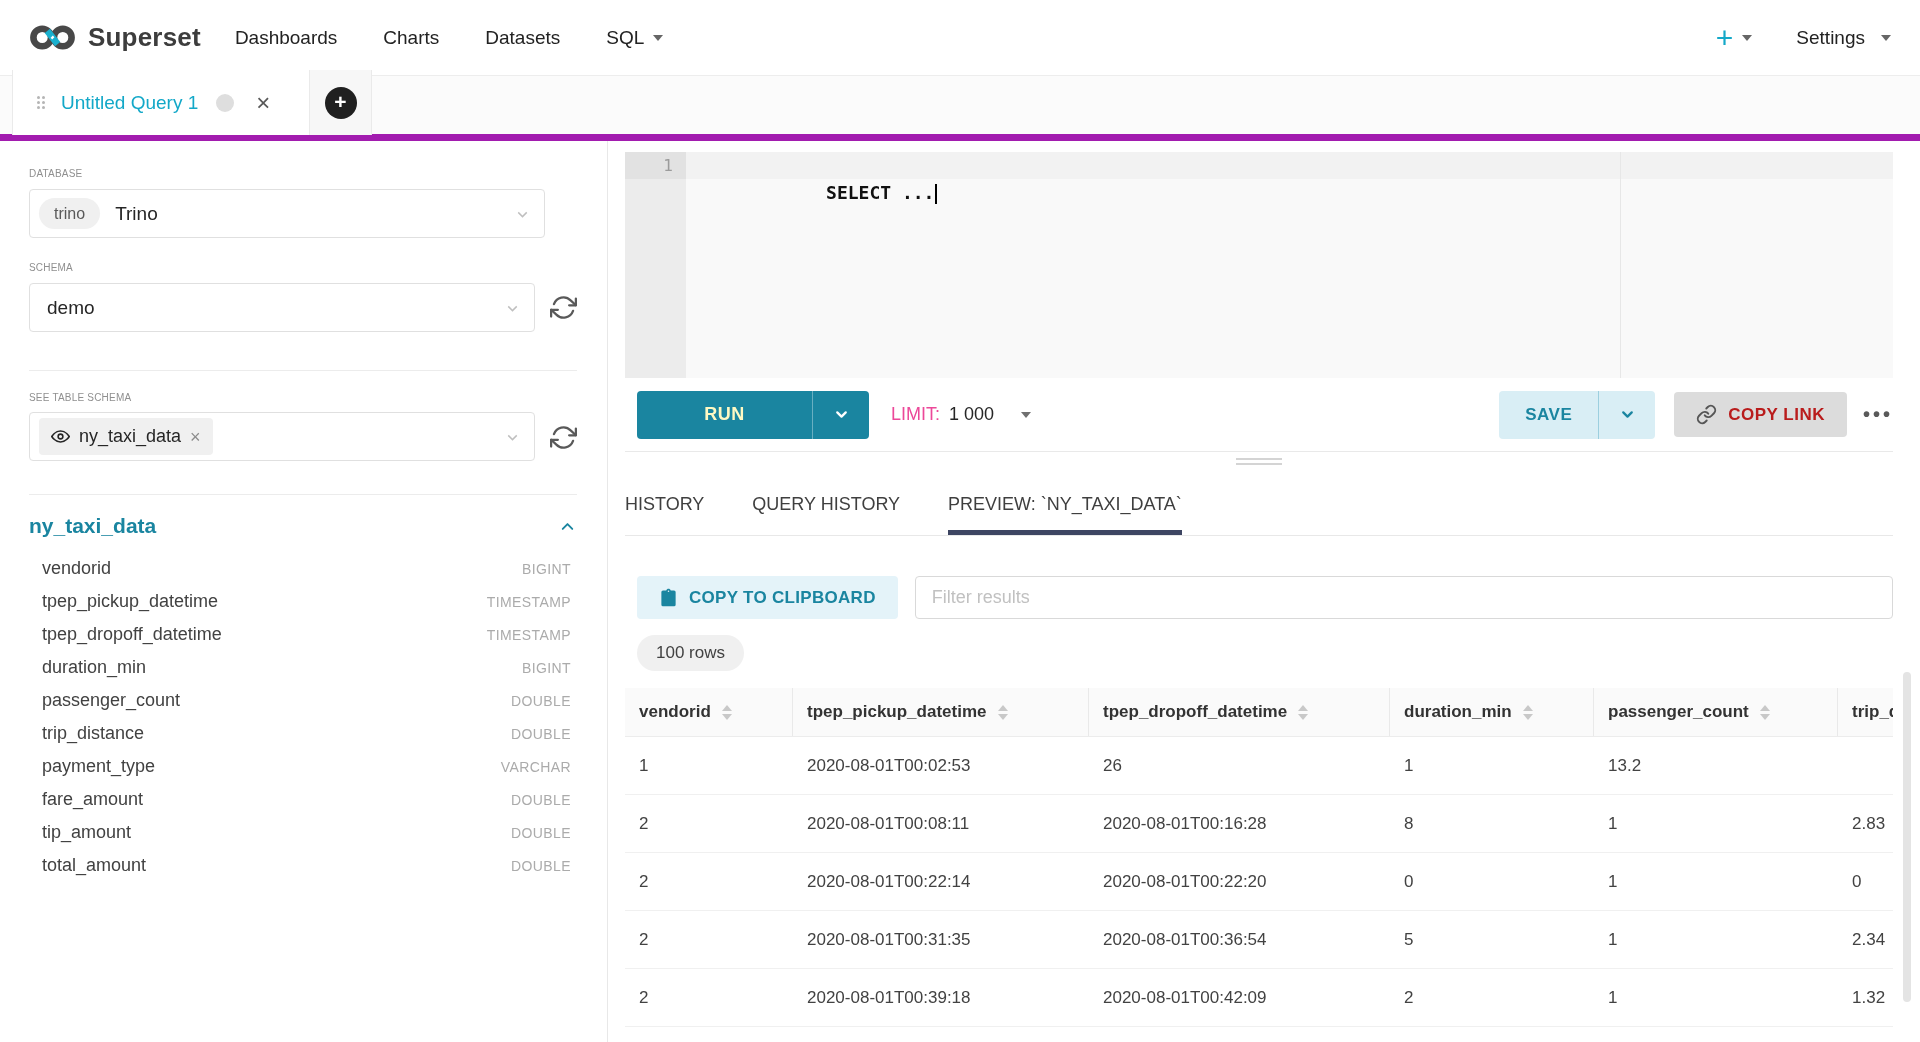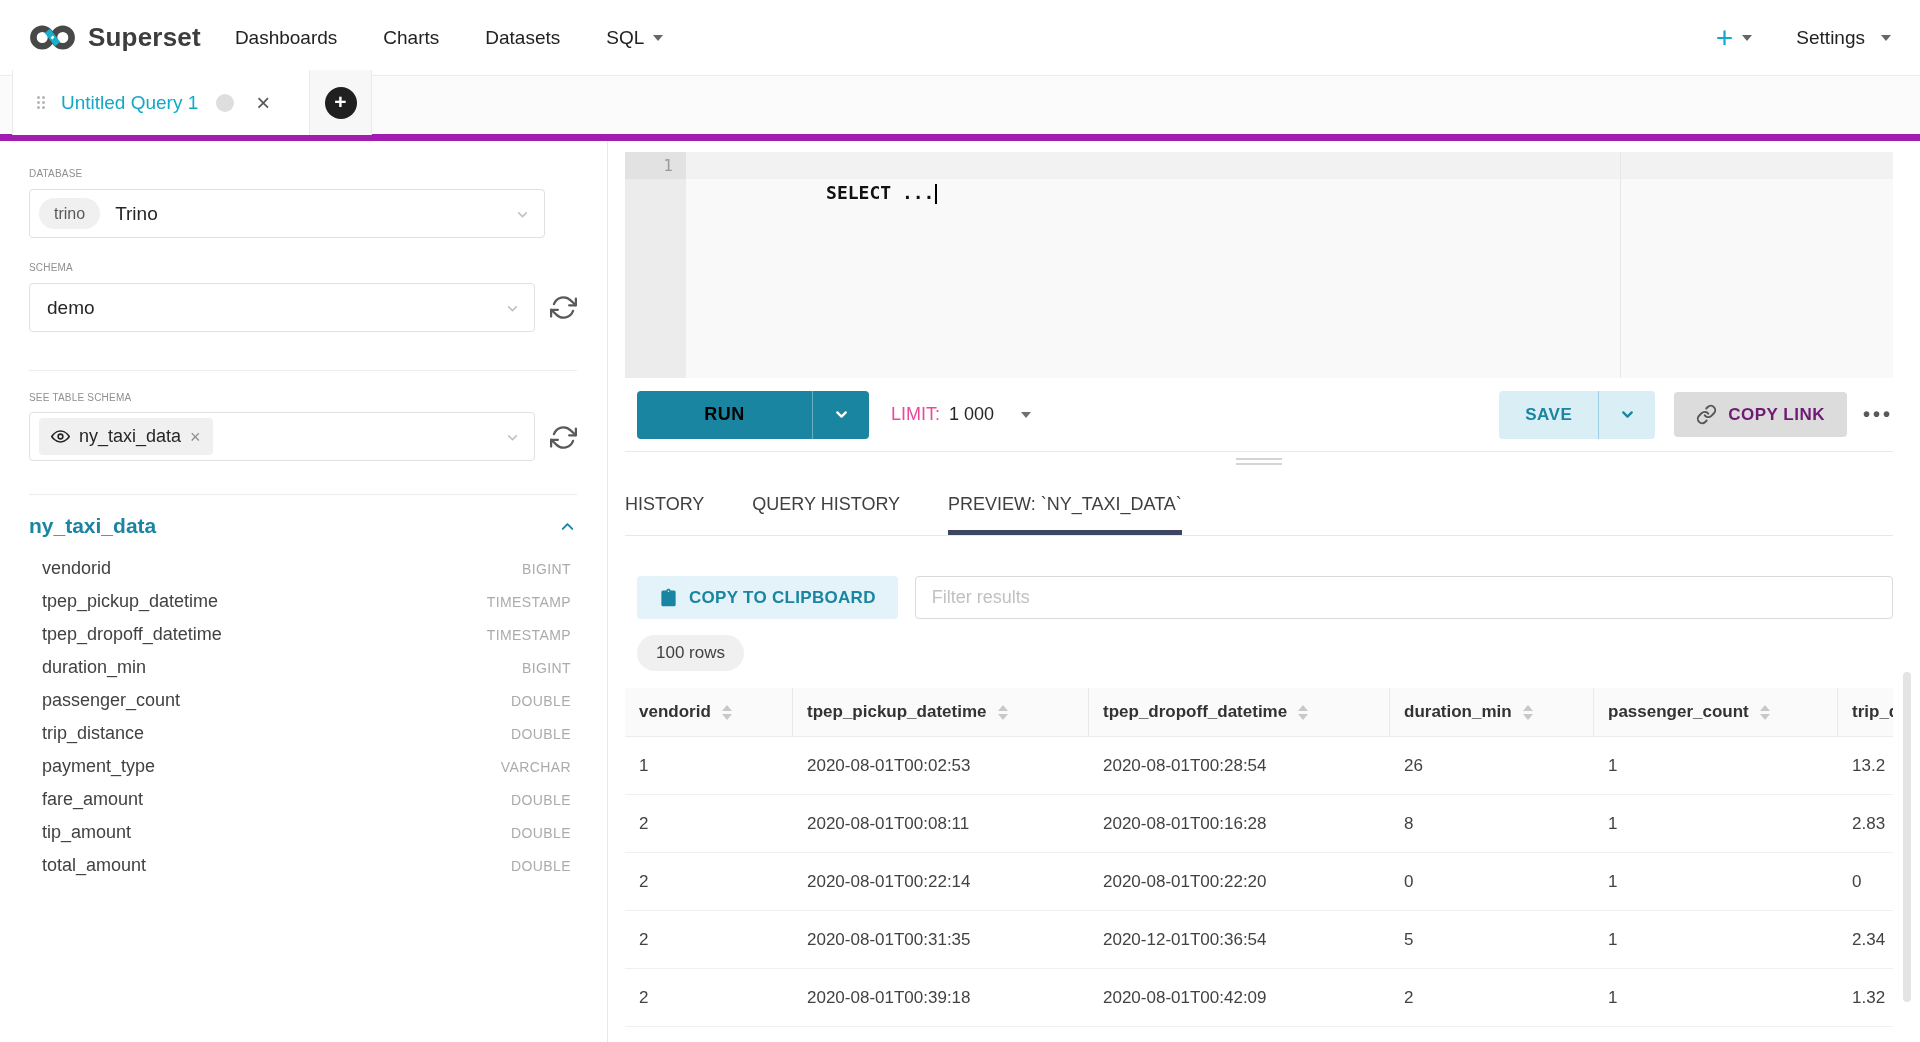--- a/index.html
+++ b/index.html
@@ -64,33 +64,33 @@
   .gutter .ln1 { height:27px; line-height:27px; background:#E2E2E2; padding-right:13px; }
   .codearea { flex:1; position:relative; font-family:"DejaVu Sans Mono","Liberation Mono",monospace; font-weight:700; font-size:18px; color:#111; }
   .active-line { position:absolute; left:0; right:0; top:0; height:27px; background:#F2F2F2; }
   .codeline { position:relative; line-height:27px; padding-left:10px; white-space:pre; }
   .cursor { display:inline-block; width:2px; height:20px; background:#000; vertical-align:middle; margin-left:1px; }
   .printmargin { position:absolute; left:934px; top:0; bottom:0; width:1px; background:#E7E7E7; }
 
   
   .toolbar { height:74px; display:flex; align-items:center; border-bottom:1px solid #E9E9E9; padding-left:12px; }
   .run-btn { width:232px; height:48px; border-radius:4px; background:var(--c-primary); display:flex; cursor:pointer; }
-  .run-label { flex:1; display:flex; align-items:center; justify-content:center; color:#000000; font-size:18px; font-weight:700; letter-spacing:.5px; }
+  .run-label { flex:1; display:flex; align-items:center; justify-content:center; color:#fef9c3; font-size:18px; font-weight:700; letter-spacing:.5px; }
   .run-divider { width:1px; background:rgba(255,255,255,.35); margin:0; }
   .run-caret { width:56px; display:flex; align-items:center; justify-content:center; }
   .limit { display:flex; align-items:center; margin-left:22px; cursor:pointer; }
   .limit-label { font-size:18px; color:#ec4899; }
   .limit-value { font-size:18px; color:#262626; margin-left:9px; }
   .limit-caret { margin-left:27px; width:0; height:0; border-left:5px solid transparent; border-right:5px solid transparent; border-top:6px solid #707070; }
   .tb-spacer { flex:1; }
   .save-btn { height:48px; border-radius:4px; background:var(--c-save_bg); display:flex; cursor:pointer; }
   .save-label { width:99px; display:flex; align-items:center; justify-content:center; color:var(--c-primary); font-size:17px; font-weight:700; letter-spacing:.5px; }
   .save-divider { width:1px; background:#9CCFDF; }
   .save-caret { width:56px; display:flex; align-items:center; justify-content:center; }
-  .copylink-btn { margin-left:19px; height:45px; border-radius:4px; background:var(--c-copylink_bg); display:flex; align-items:center; gap:11px; padding:0 22px; font-size:17px; font-weight:700; color:#701a75; letter-spacing:.5px; cursor:pointer; }
+  .copylink-btn { margin-left:19px; height:45px; border-radius:4px; background:var(--c-copylink_bg); display:flex; align-items:center; gap:11px; padding:0 22px; font-size:17px; font-weight:700; color:#b91c1c; letter-spacing:.5px; cursor:pointer; }
   .dots-btn { margin-left:16px; font-size:20px; font-weight:700; color:#595959; letter-spacing:3px; cursor:pointer; }
 
   
   .draghandle { width:46px; margin:6px auto 0; cursor:row-resize; }
   .draghandle i { display:block; height:2px; background:#D4D4D4; margin-bottom:3px; }
 
   
   .stabs { display:flex; gap:48px; border-bottom:1px solid #E8E8E8; padding-top:26px; margin-top:2px; }
   .stab { position:relative; padding-bottom:20px; font-size:18px; font-weight:500; color:#3F3F3F; cursor:pointer; white-space:nowrap; }
   .stab.active::after { content:""; position:absolute; left:0; right:0; bottom:0; height:5px; background:var(--c-ink); }
@@ -416,21 +416,20 @@
               </span>
             </div>
             <div class="hcell">
               <span>trip_distance</span>
             </div>
           </div>
         <div id="rt-body">
             <div class="trow brow">
               <div class="bcell">1</div>
               <div class="bcell">2020-08-01T00:02:53</div>
-              <div class="bcell">2020-08-01T00:28:54</div>
               <div class="bcell">26</div>
               <div class="bcell">1</div>
               <div class="bcell">13.2</div>
             </div>
             <div class="trow brow">
               <div class="bcell">2</div>
               <div class="bcell">2020-08-01T00:08:11</div>
               <div class="bcell">2020-08-01T00:16:28</div>
               <div class="bcell">8</div>
               <div class="bcell">1</div>
@@ -440,21 +439,21 @@
               <div class="bcell">2</div>
               <div class="bcell">2020-08-01T00:22:14</div>
               <div class="bcell">2020-08-01T00:22:20</div>
               <div class="bcell">0</div>
               <div class="bcell">1</div>
               <div class="bcell">0</div>
             </div>
             <div class="trow brow">
               <div class="bcell">2</div>
               <div class="bcell">2020-08-01T00:31:35</div>
-              <div class="bcell">2020-12-01T00:36:54</div>
+              <div class="bcell">2020-08-01T00:36:54</div>
               <div class="bcell">5</div>
               <div class="bcell">1</div>
               <div class="bcell">2.34</div>
             </div>
             <div class="trow brow">
               <div class="bcell">2</div>
               <div class="bcell">2020-08-01T00:39:18</div>
               <div class="bcell">2020-08-01T00:42:09</div>
               <div class="bcell">2</div>
               <div class="bcell">1</div>

